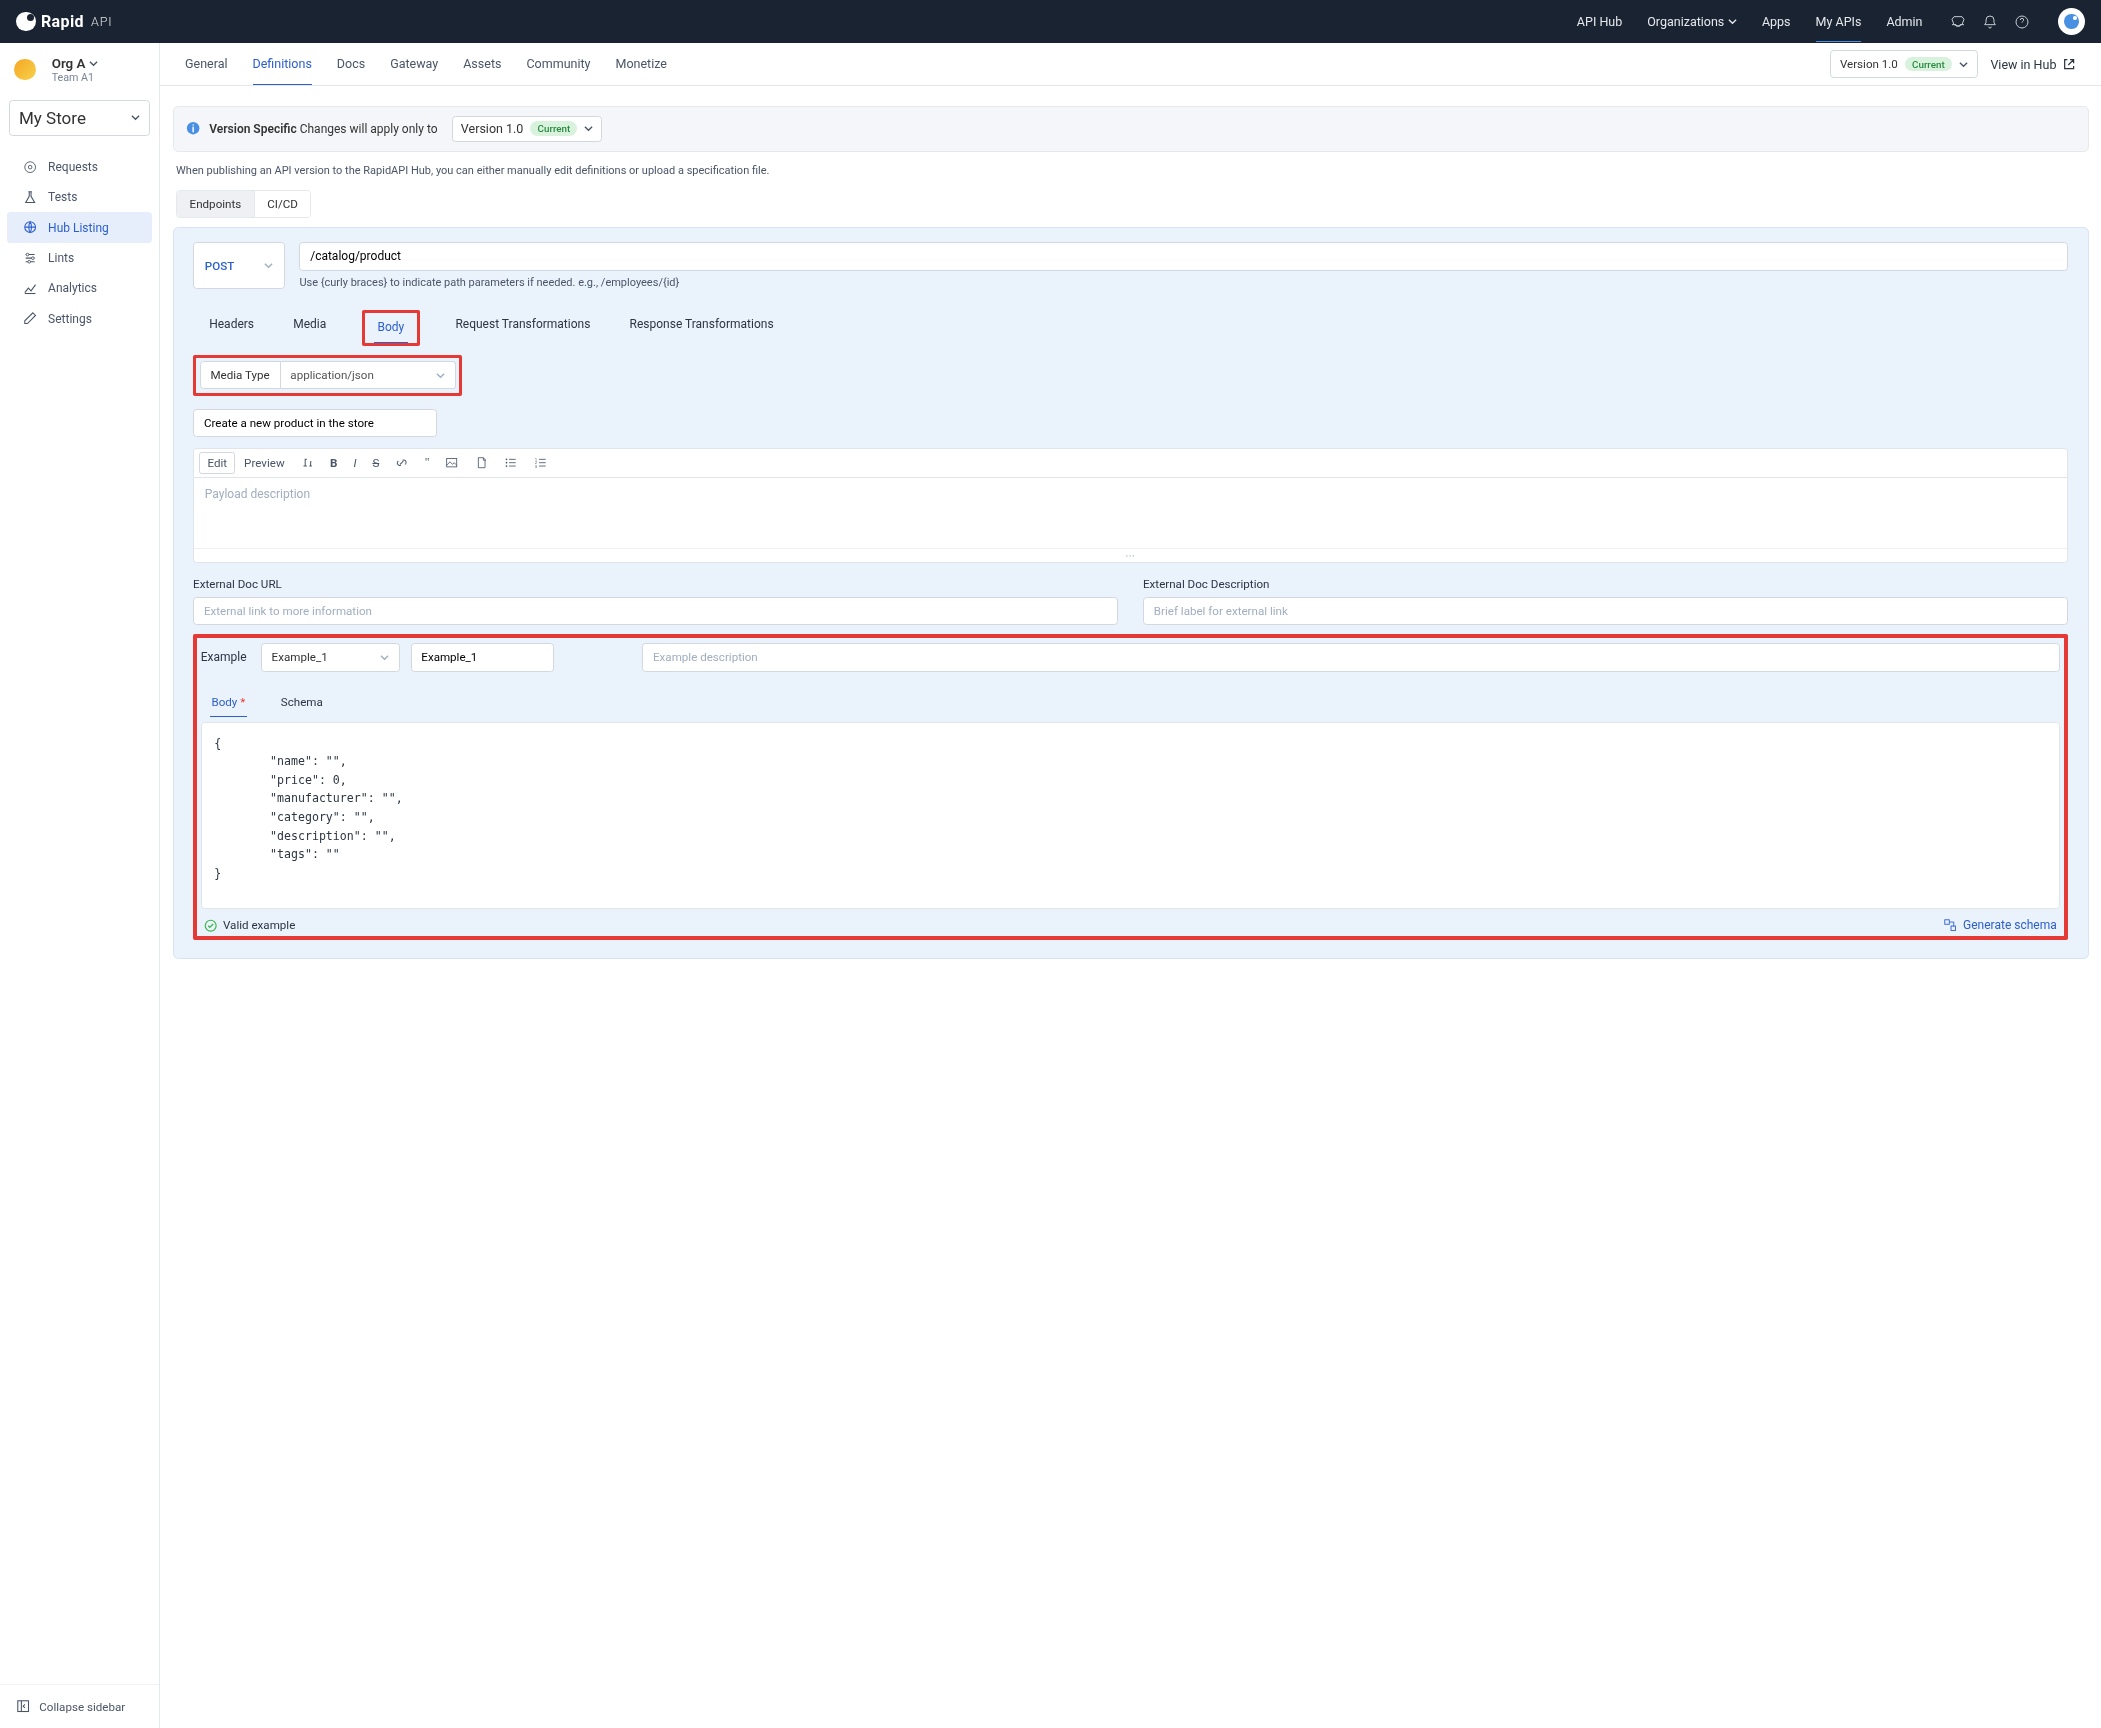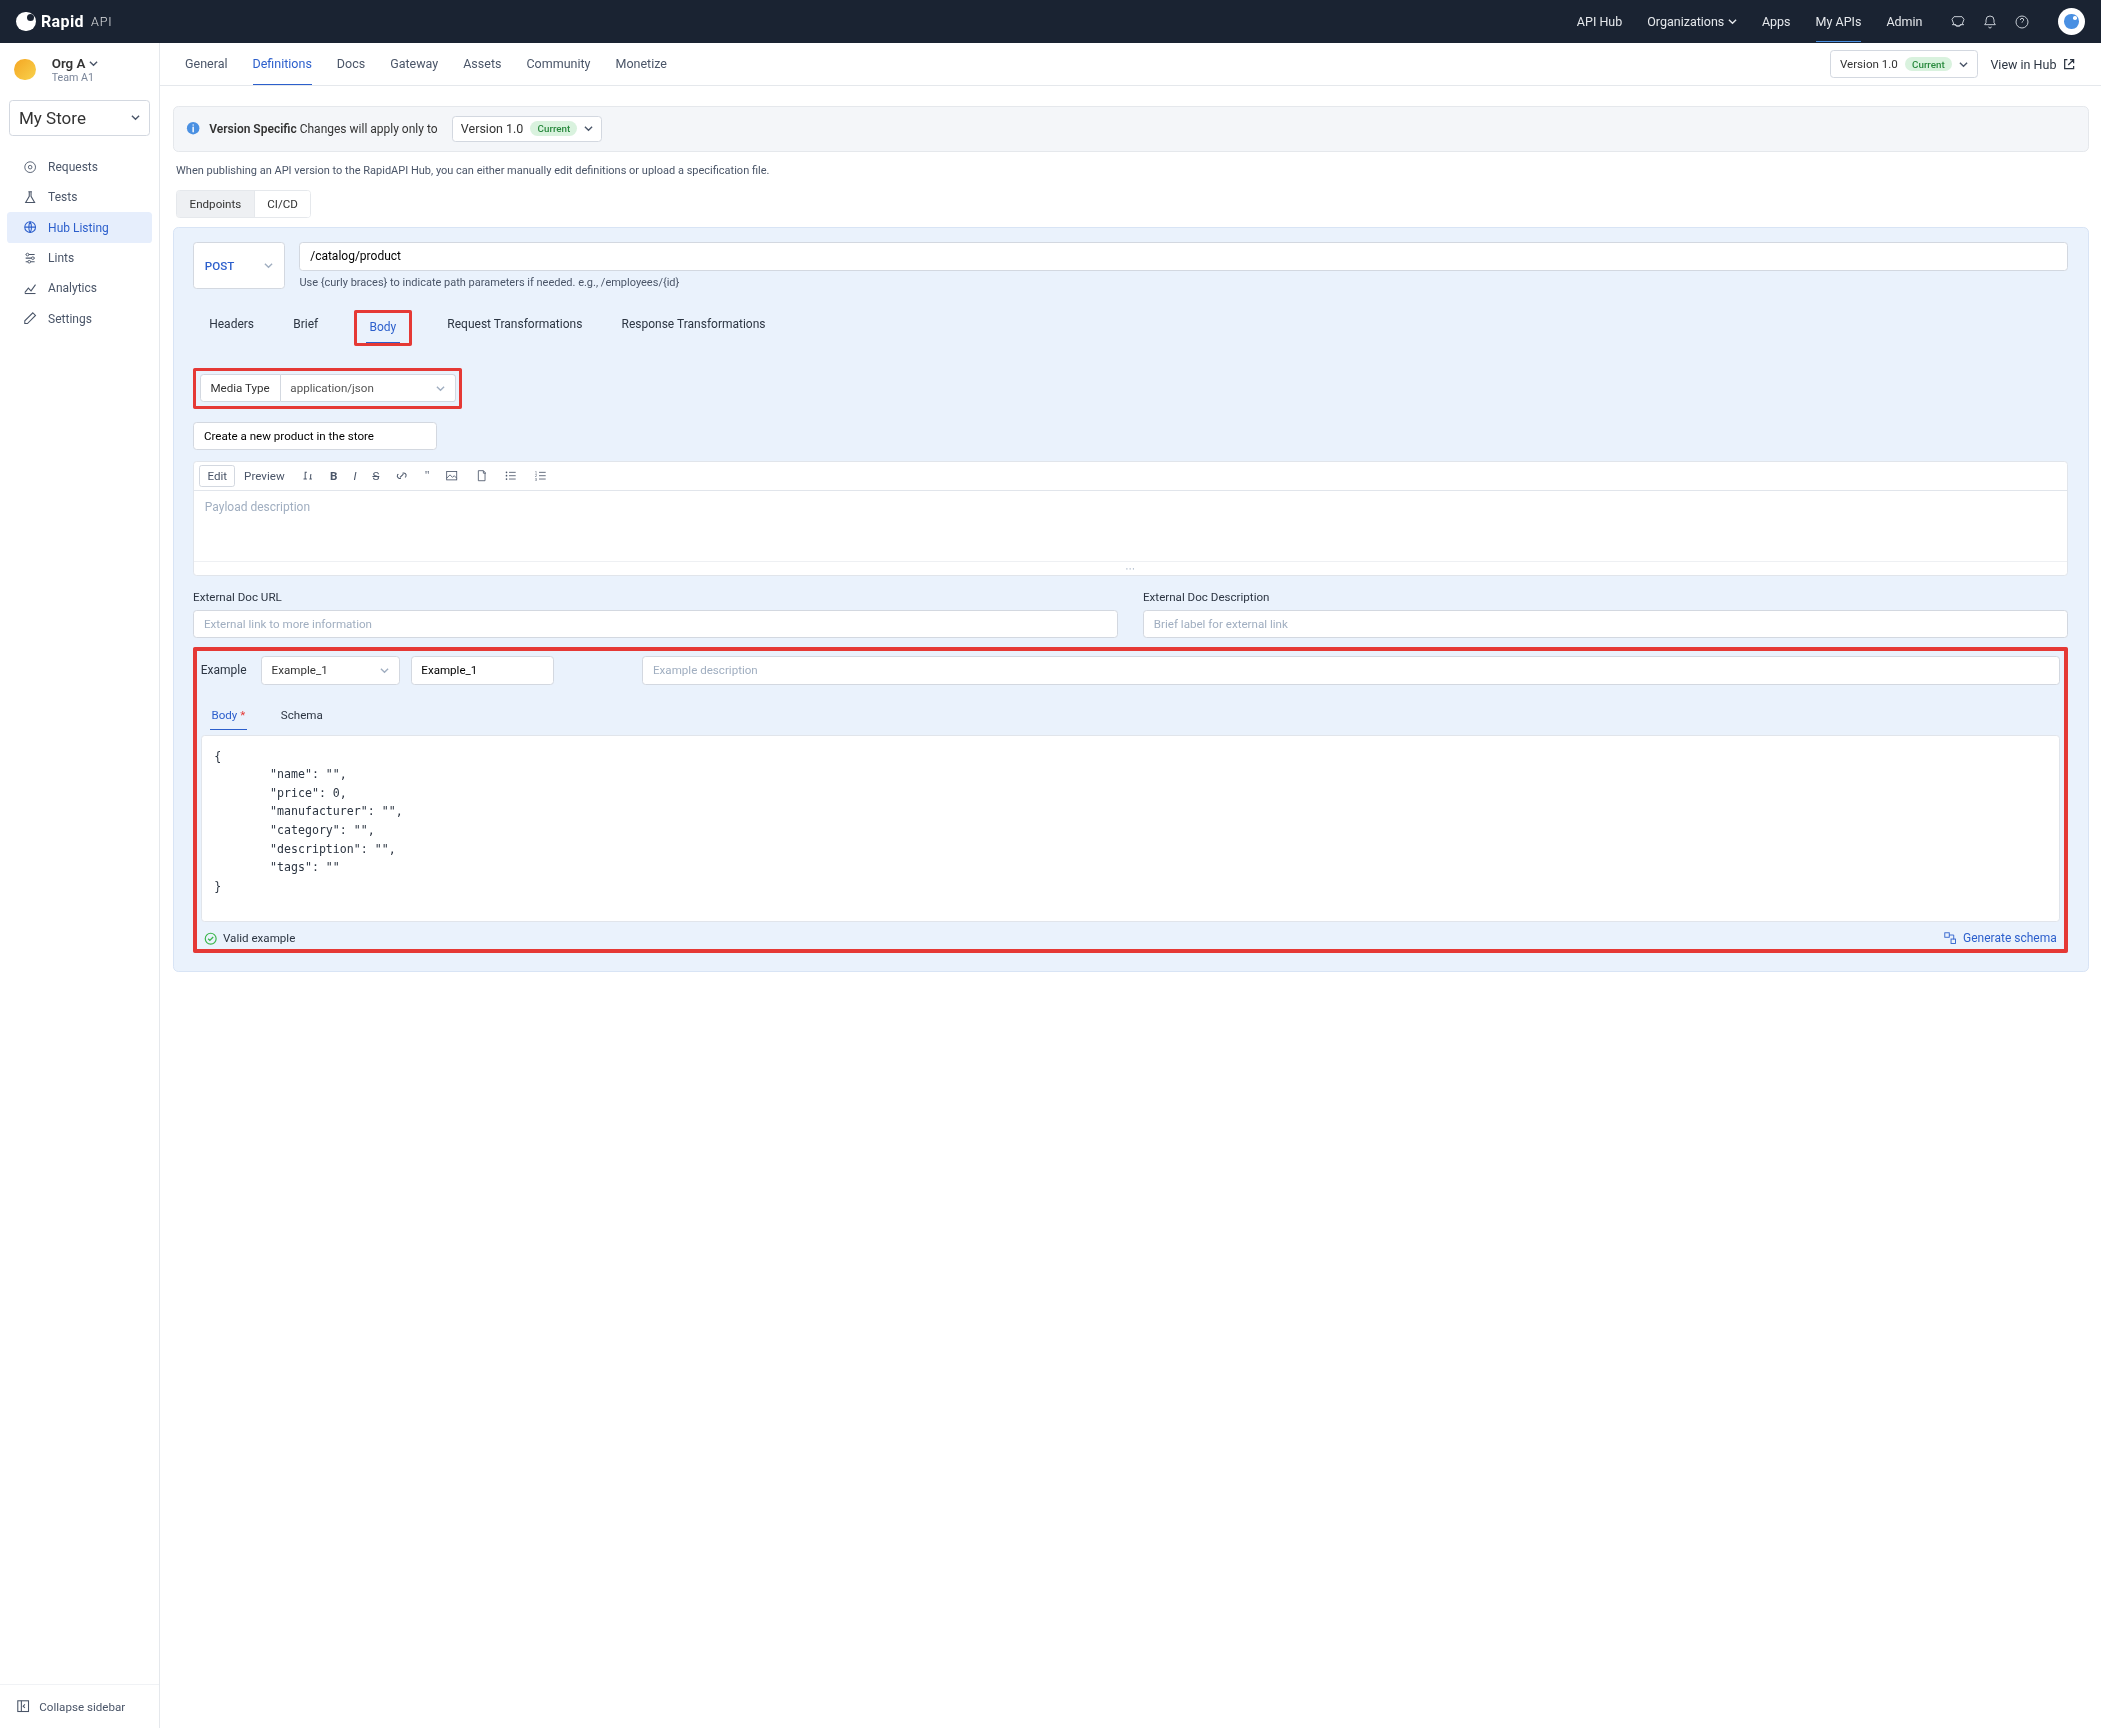--- a/index.html
+++ b/index.html
@@ -63,21 +63,21 @@
 .path-col { flex: 1; }
 .path-input { width: 100%; background: #fff; border: 0.9px solid #d3d8e0; border-radius: 3.6px; padding: 6.2px 9.8px; font-size: 12px;}
 .path-hint { font-size: 11px; color: #4a5568; margin-top: 5.3px; }
 
 .endpoint-tabs { display: flex; gap: 32px; margin-top: 21.4px; padding: 0 12.5px; }
 .endpoint-tab { font-size: 12px; color: #2c3542; cursor: pointer; padding: 7.1px 3.6px; }
 .endpoint-tab.body-active { color: #2c5fcc; border-bottom: 1.8px solid #2c5fcc; }
 .hl-box-red { border: 3.6px solid #e53935; border-radius: 1.8px; }
 .body-tab-wrap { padding: 0px 9px; }
 
-.media-type-row { display: flex; align-items: stretch; margin-top: 22px; width: fit-content; }
+.media-type-row { display: flex; align-items: stretch; margin-top: 9px; width: fit-content; }
 .media-type-row.hl-box-red { padding: 3.6px 3.6px; }
 .media-label { background: #fff; border: 0.9px solid #d3d8e0; border-radius: 3.6px 0 0 3.6px; padding: 6.2px 9.8px; font-size: 11.6px; }
 .media-select { background: #fff; border: 0.9px solid #d3d8e0; border-left: none; border-radius: 0 3.6px 3.6px 0; padding: 6.2px 9.8px; font-size: 11.6px; display: flex; align-items: center; gap: 62px; cursor: pointer; color: #555; }
 
 .desc-short { background: #fff; border: 0.9px solid #d3d8e0; border-radius: 3.6px; padding: 6.2px 9.8px; font-size: 11.6px; margin-top: 12.5px; width: 244px; }
 
 .editor { background: #fff; border: 0.9px solid #e1e5eb; border-radius: 3.6px; margin-top: 10.7px; }
 .editor-toolbar { display: flex; gap: 1.8px; padding: 3.6px 5.3px; border-bottom: 0.9px solid #e1e5eb; align-items: center; font-size: 11.6px; }
 .editor-btn { padding: 2.7px 7.1px; cursor: pointer; border-radius: 2.7px; color: #4a5568; display: flex; align-items: center; }
 .editor-btn:first-child { border: 0.9px solid #d3d8e0; }
@@ -292,21 +292,21 @@
               </svg>
           </div>
           <div class="path-col">
             <input class="path-input" value="/catalog/product" style="">
             <div class="path-hint">Use {curly braces} to indicate path parameters if needed. e.g., /employees/{id}</div>
           </div>
         </div>
 
         <div class="endpoint-tabs">
           <div class="endpoint-tab">Headers</div>
-          <div class="endpoint-tab">Brief</div>
+          <div class="endpoint-tab">Media</div>
           <span class="hl-box-red body-tab-wrap">
             <div class="endpoint-tab body-active">Body</div>
           </span>
           <div class="endpoint-tab">Request Transformations</div>
           <div class="endpoint-tab">Response Transformations</div>
         </div>
 
         <div class="media-type-row hl-box-red">
           <div class="media-label">Media Type</div>
           <div class="media-select">

